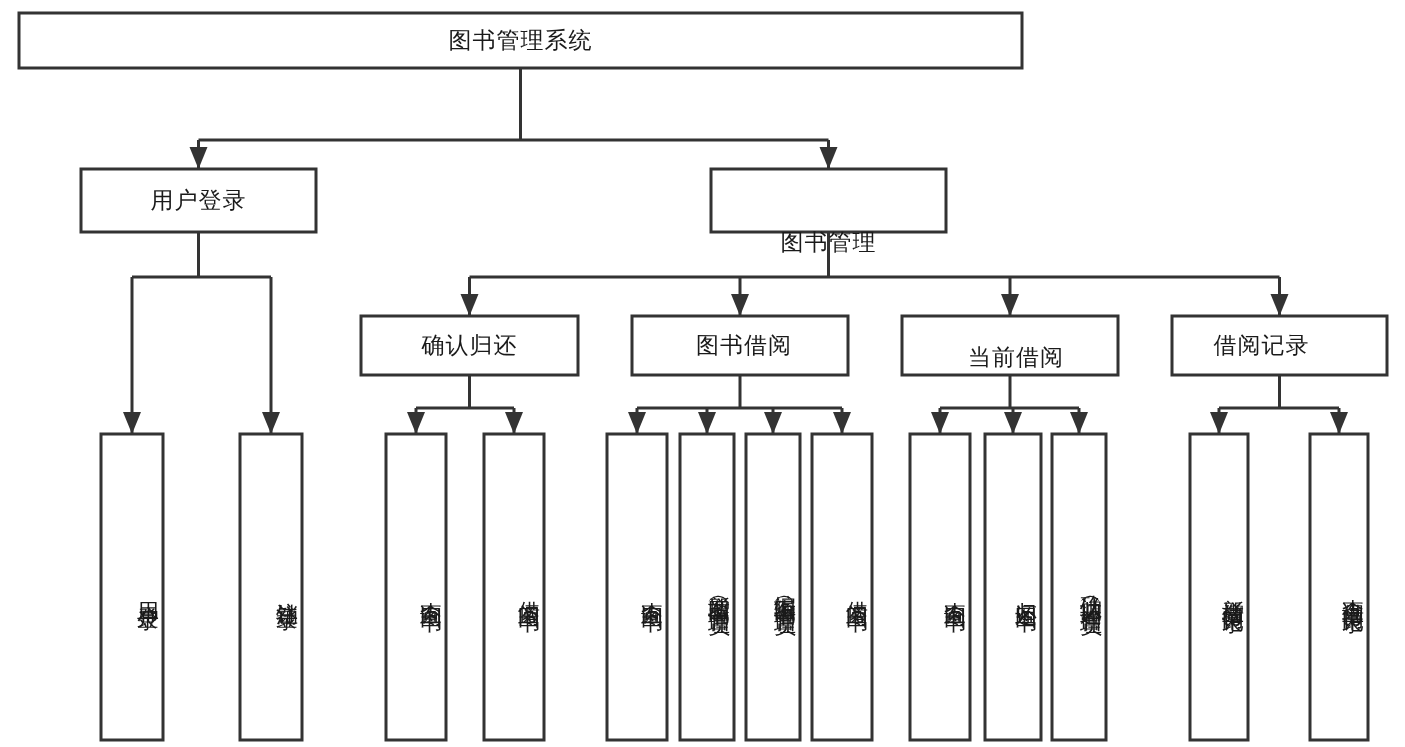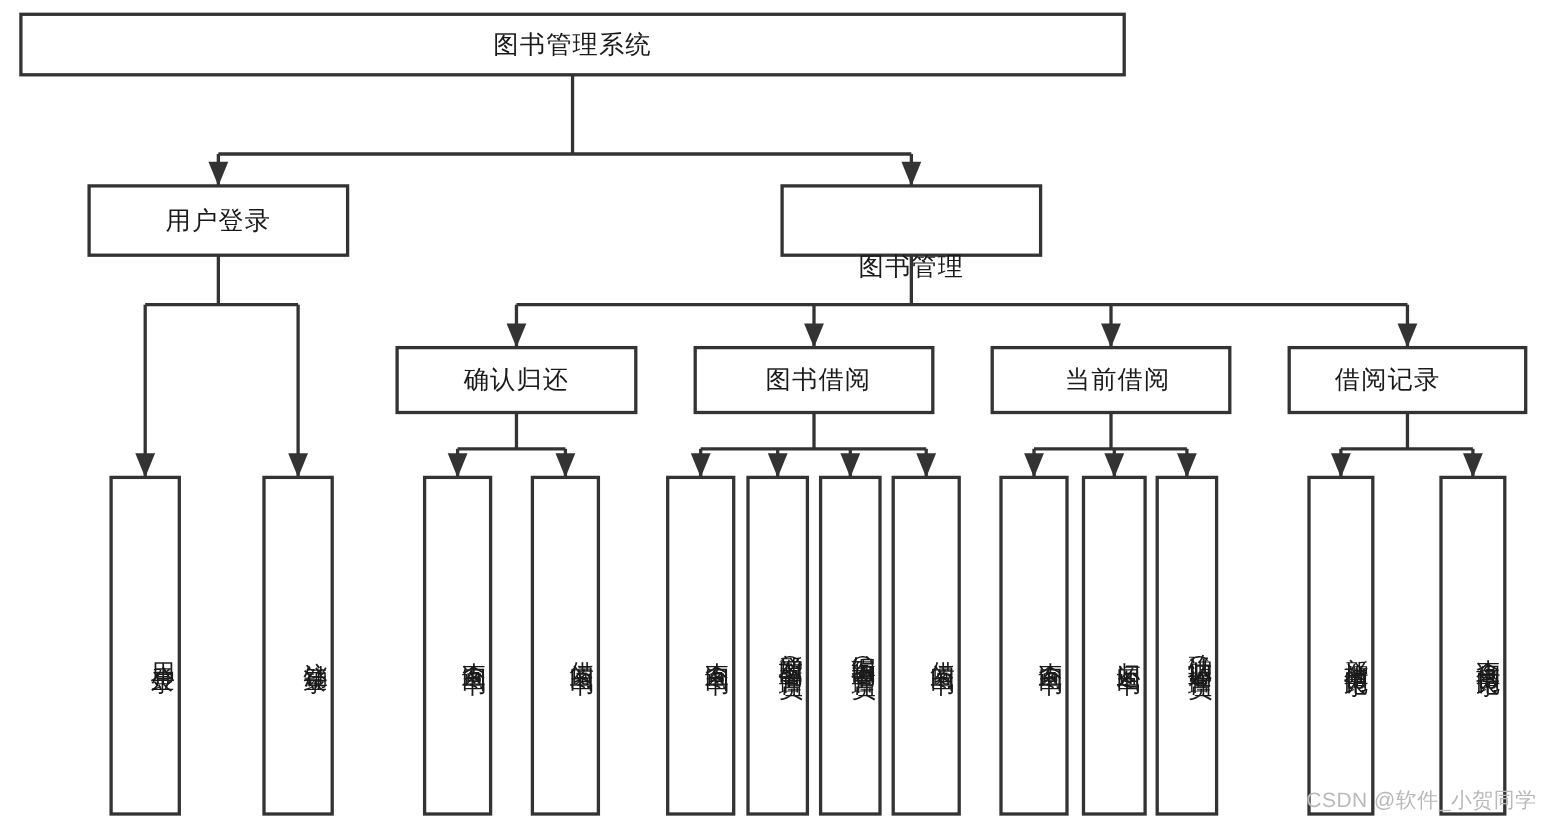--- a/index.html
+++ b/index.html
@@ -157,32 +157,31 @@
         <rect x="1310" y="434" width="58" height="306" class="node-rect"></rect>
       </g>
   </svg>
 
   <div id="label-layer">
       <div class="node-label horizontal" style="left: 19px; top: 13px; width: 1003px; height: 55px;">图书管理系统</div>
       <div class="node-label horizontal" style="left: 81px; top: 169px; width: 235px; height: 63px;">用户登录</div>
       <div class="node-label horizontal" style="left: 711px; top: 169px; width: 235px; height: 63px; margin-top: 42px;">图书管理</div>
       <div class="node-label horizontal" style="left: 361px; top: 316px; width: 217px; height: 59px;">确认归还</div>
       <div class="node-label horizontal" style="left: 632px; top: 316px; width: 224px; height: 59px;">图书借阅</div>
-      <div class="node-label horizontal" style="left: 902px; top: 316px; width: 228px; height: 59px;">当前借阅</div>
+      <div class="node-label horizontal" style="left: 902px; top: 328px; width: 228px; height: 59px;">当前借阅</div>
       <div class="node-label horizontal" style="left: 1172px; top: 316px; width: 179px; height: 59px;">借阅记录</div>
       <div class="node-label vertical" style="left: 101px; top: 434px; width: 62px; height: 306px;">用户登录</div>
       <div class="node-label vertical" style="left: 240px; top: 434px; width: 62px; height: 306px;">注销登录</div>
       <div class="node-label vertical" style="left: 386px; top: 434px; width: 60px; height: 306px;">查询图书</div>
       <div class="node-label vertical" style="left: 484px; top: 434px; width: 60px; height: 306px;">借阅图书</div>
       <div class="node-label vertical" style="left: 607px; top: 434px; width: 60px; height: 306px;">查询图书</div>
       <div class="node-label vertical" style="left: 680px; top: 434px; width: 54px; height: 306px;">新增图书（管理员）</div>
       <div class="node-label vertical" style="left: 746px; top: 434px; width: 54px; height: 306px;">编辑图书（管理员）</div>
       <div class="node-label vertical" style="left: 812px; top: 434px; width: 60px; height: 306px;">借阅图书</div>
       <div class="node-label vertical" style="left: 910px; top: 434px; width: 60px; height: 306px;">查询图书</div>
       <div class="node-label vertical" style="left: 985px; top: 434px; width: 56px; height: 306px;">归还图书</div>
       <div class="node-label vertical" style="left: 1052px; top: 434px; width: 54px; height: 306px;">确认归还（管理员）</div>
       <div class="node-label vertical" style="left: 1190px; top: 434px; width: 58px; height: 306px;">新增借阅记录</div>
       <div class="node-label vertical" style="left: 1310px; top: 434px; width: 58px; height: 306px;">查询借阅记录</div>
     </div>
 
-  <div class="watermark">CSDN @软件_小贺同学</div>
 
 </div>
 
 </body></html>

